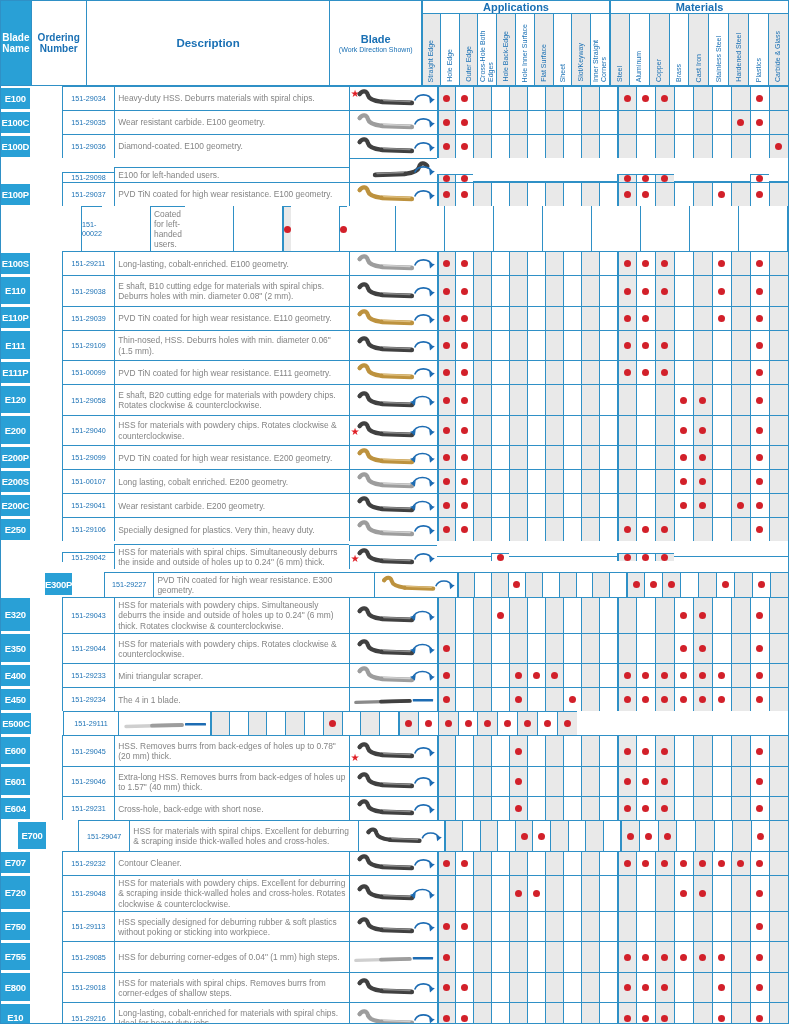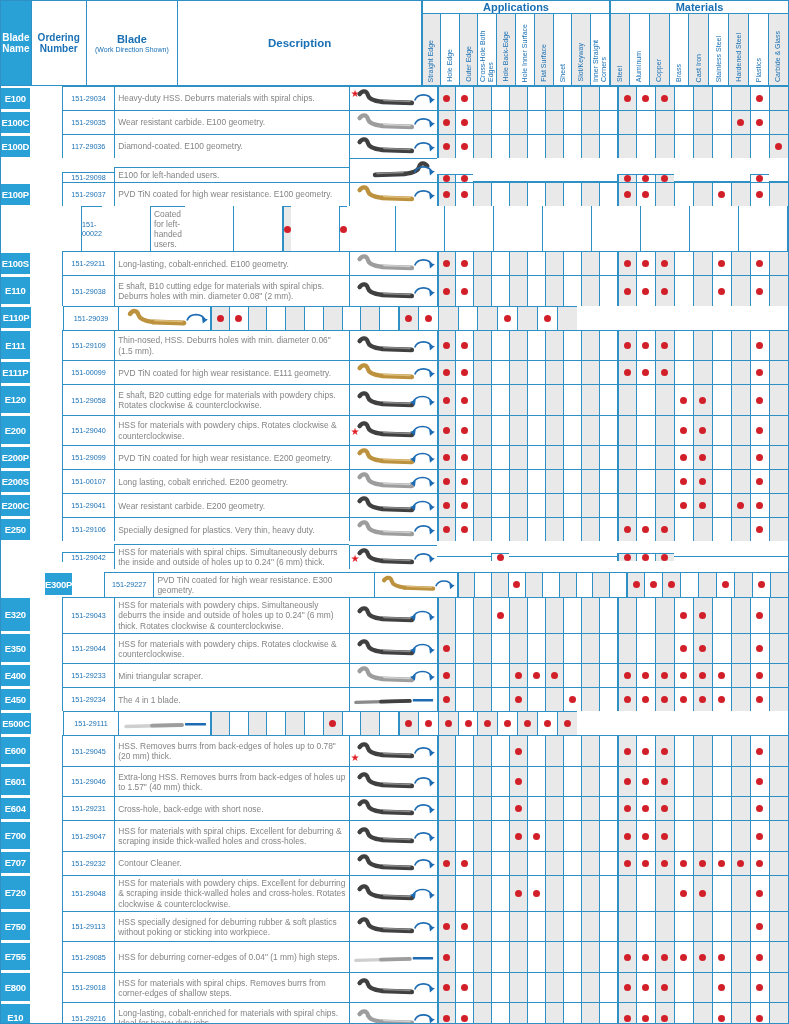--- a/index.html
+++ b/index.html
@@ -56,26 +56,26 @@
 <body>
 
 <div class="page">
   <div class="thead">
     <div class="hcell h-name">
       <span>Blade Name</span>
     </div>
     <div class="hcell h-ord">
       <span>Ordering Number</span>
     </div>
+    <div class="hcell h-desc">
+      <span>Description</span>
+    </div>
     <div class="hcell h-blade">
       <div class="t">Blade</div>
       <div class="sub">(Work Direction Shown)</div>
-    </div>
-    <div class="hcell h-desc">
-      <span>Description</span>
     </div>
     <div class="apps-mats">
       <div class="group-row">
         <div class="group apps">Applications</div>
         <div class="group mats">Materials</div>
       </div>
       <div class="label-row" id="col-labels">
           <div class="vlabel app odd first">
             <span>Straight Edge</span>
           </div>
@@ -235,21 +235,21 @@
         </div>
         <div class="c-dot mat">
           <span class="dot"></span>
         </div>
         <div class="c-dot mat odd"></div>
       </div>
       <div class="row" style="min-height: 23.5px;">
         <div class="c-name">
           <div class="chip">E100D</div>
         </div>
-        <div class="c-ord">117-29036</div>
+        <div class="c-ord">151-29036</div>
         <div class="c-desc">Diamond-coated. E100 geometry.</div>
         <div class="c-blade">
           <svg width="90" height="23" viewBox="0 0 90 23">
             <g>
               <circle cx="10" cy="6.8" r="2.1" fill="#404040"></circle>
               <path d="M10,7 C13,2.5 17.5,3.5 18.5,8 C19.5,12 25,14 33,15" stroke="#404040" stroke-width="4.4" fill="none" stroke-linecap="round"></path>
               <path d="M33,15 L64,16" stroke="#404040" stroke-width="4.8" fill="none" stroke-linecap="round"></path>
               <path d="M35,13.6 L62,14.6" stroke="#8a8a8a" stroke-width="1.5" fill="none" stroke-linecap="round"></path>
             </g>
             <g>
@@ -550,20 +550,21 @@
         <div class="c-dot mat">
           <span class="dot"></span>
         </div>
         <div class="c-dot mat odd"></div>
       </div>
       <div class="row" style="min-height: 23.5px;">
         <div class="c-name">
           <div class="chip">E110P</div>
         </div>
         <div class="c-ord">151-29039</div>
+        <div class="c-desc">PVD TiN coated for high wear resistance. E110 geometry.</div>
         <div class="c-blade">
           <svg width="90" height="23" viewBox="0 0 90 23">
             <g>
               <circle cx="10" cy="6.8" r="2.1" fill="#bd923e"></circle>
               <path d="M10,7 C13,2.5 17.5,3.5 18.5,8 C19.5,12 25,14 33,15" stroke="#bd923e" stroke-width="4.4" fill="none" stroke-linecap="round"></path>
               <path d="M33,15 L64,16" stroke="#bd923e" stroke-width="4.8" fill="none" stroke-linecap="round"></path>
               <path d="M35,13.6 L62,14.6" stroke="#ddbd7c" stroke-width="1.5" fill="none" stroke-linecap="round"></path>
             </g>
             <g>
               <path d="M67,13.5 A9.5,8.5 0 0 1 85,13.5" stroke="#1d6cb3" stroke-width="1.7" fill="none"></path>
@@ -1536,21 +1537,21 @@
         </div>
         <div class="c-dot mat"></div>
         <div class="c-dot mat odd"></div>
         <div class="c-dot mat"></div>
         <div class="c-dot mat odd"></div>
         <div class="c-dot mat">
           <span class="dot"></span>
         </div>
         <div class="c-dot mat odd"></div>
       </div>
-      <div class="row" style="min-height: 30.5px;">
+      <div class="row" style="min-height: 30.5px; padding-left: 17px;">
         <div class="c-name">
           <div class="chip">E700</div>
         </div>
         <div class="c-ord">151-29047</div>
         <div class="c-desc">HSS for materials with spiral chips. Excellent for deburring &amp; scraping inside thick-walled holes and cross-holes.</div>
         <div class="c-blade">
           <svg width="90" height="23" viewBox="0 0 90 23">
             <g>
               <circle cx="10" cy="6.8" r="2.1" fill="#404040"></circle>
               <path d="M10,7 C13,2.5 17.5,3.5 18.5,8 C19.5,12 25,14 33,15" stroke="#404040" stroke-width="4.4" fill="none" stroke-linecap="round"></path>

